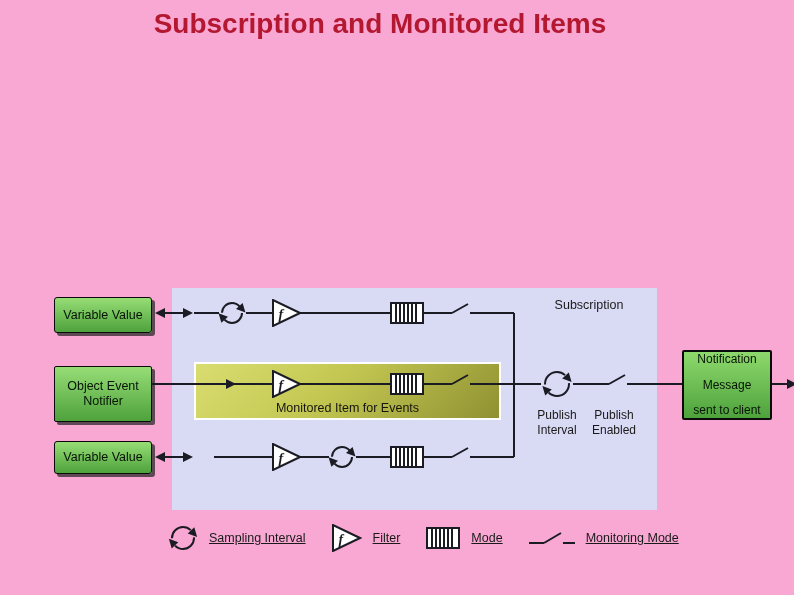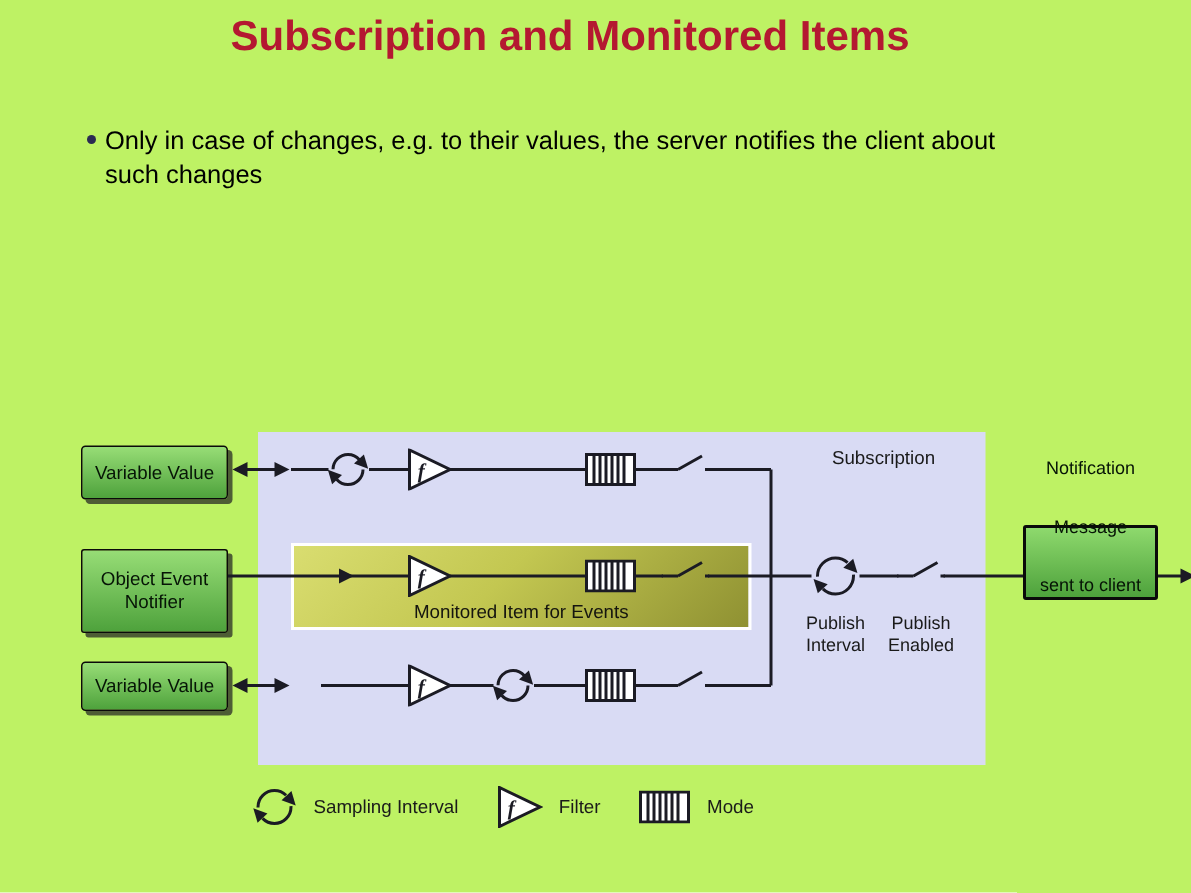--- a/index.html
+++ b/index.html
@@ -1,16 +1,16 @@
 <!DOCTYPE html>
 <html><head>
 <meta charset="utf-8">
 <style>
   html,body{margin:0;padding:0;background:#fff;}
-  .slide{position:relative;width:794px;height:595px;background:#bef264;overflow:hidden;
+  .slide{position:relative;width:794px;height:595px;background:#f9a8d4;overflow:hidden;
          font-family:"Liberation Sans",sans-serif;color:#000;}
   .title{position:absolute;top:8px;left:0;width:760px;text-align:center;
          font-size:28px;font-weight:bold;color:#b41831;letter-spacing:0px;}
   .bullets{position:absolute;top:82px;left:56px;width:650px;}
   .bullet{position:relative;margin-bottom:21px;min-height:46px;}
   .bullet .dot{position:absolute;left:2px;top:8px;width:6px;height:6px;border-radius:50%;
                background:#2b2b52;}
   .bullet .btext{display:block;margin-left:14px;width:630px;font-size:17px;line-height:23px;}
   .kw{color:#232375;}
 
@@ -20,48 +20,44 @@
            border:2px solid #ffffff;
            background:linear-gradient(135deg,#d9dd70 0%,#c3c751 45%,#8f9132 100%);}
   .mon-label{position:absolute;bottom:3px;left:0;width:100%;text-align:center;
              font-size:12.5px;color:#15150f;}
   .green-box{position:absolute;box-sizing:border-box;border:1.5px solid #0a0a0a;
              background:linear-gradient(180deg,#97dd76 0%,#4ea23c 100%);
              box-shadow:3px 3px 0 rgba(35,35,35,0.72);
              display:flex;flex-direction:column;align-items:center;justify-content:center;
              font-size:12.5px;line-height:15px;color:#061406;text-align:center;}
   .rounded{border-radius:3px;}
-  .notif{position:absolute;left:678px;top:70px;width:90px;height:50px;box-sizing:border-box;
+  .notif{position:absolute;left:678px;top:70px;width:90px;height:70px;box-sizing:border-box;
          border:2px solid #0a0a0a;border-radius:2px;
          background:linear-gradient(180deg,#8ed96d 0%,#4ea23c 100%);
-         display:flex;flex-direction:column;align-items:center;justify-content:flex-end;
-         font-size:12px;line-height:15px;color:#061406;text-align:center;gap:24px;}
+         display:flex;flex-direction:column;align-items:center;justify-content:space-between;
+         font-size:12px;line-height:15px;color:#061406;text-align:center;}
   .sub-label{position:absolute;left:530px;top:18px;width:110px;text-align:center;
              font-size:12.5px;color:#1a1a1a;}
   .pub-label{position:absolute;top:128px;width:60px;text-align:center;font-size:12px;
              line-height:15px;color:#1a1a1a;}
   .overlay{position:absolute;left:0;top:0;width:794px;height:315px;pointer-events:none;}
   .icon{position:absolute;}
   .legend{position:absolute;left:164px;top:242px;display:flex;align-items:center;height:32px;}
   .legend-item{display:flex;align-items:center;margin-right:26px;}
   .legend-item svg{margin-right:11px;}
-  .legend-item span{font-size:12.5px;color:#1a1a1a;white-space:nowrap;}
+  .legend-item span{font-size:12.5px;color:#1a1a1a;white-space:nowrap;text-decoration:underline;}
 </style>
 </head>
 <body>
 
 <div class="slide">
 
   <div class="title">Subscription and Monitored Items</div>
 
   <div class="bullets">
-    <div class="bullet">
-      <span class="dot"></span>
-      <span class="btext"><span class="kw"></span><span> Only in case of changes, e.g. to their values, the server notifies the client about such changes</span></span>
-    </div>
   </div>
 
   <div class="diagram">
 
     <div class="lavender"></div>
     <div class="sub-label">Subscription</div>
 
     <div class="mon-box" style="top:82px;">
       <div class="mon-label">Monitored Item for Events</div>
     </div>
@@ -178,16 +174,22 @@
         </svg>
         <span>Filter</span>
       </div>
       <div class="legend-item">
         <svg width="34" height="22">
           <rect x="1" y="1" width="32" height="20" fill="#ffffff" stroke="#1b1b24" stroke-width="2"></rect>
           <path stroke="#1b1b24" stroke-width="2" d="M6,1 V21 M10,1 V21 M14,1 V21 M18,1 V21 M22,1 V21 M26,1 V21"></path>
         </svg>
         <span>Mode</span>
       </div>
+      <div class="legend-item">
+        <svg width="46" height="18">
+          <path fill="none" stroke="#1b1b24" stroke-width="2" d="M0,14 H15 M15,14 L32,4 M34,14 H46"></path>
+        </svg>
+        <span>Monitoring Mode</span>
+      </div>
     </div>
 
   </div>
 </div>
 
 </body></html>

